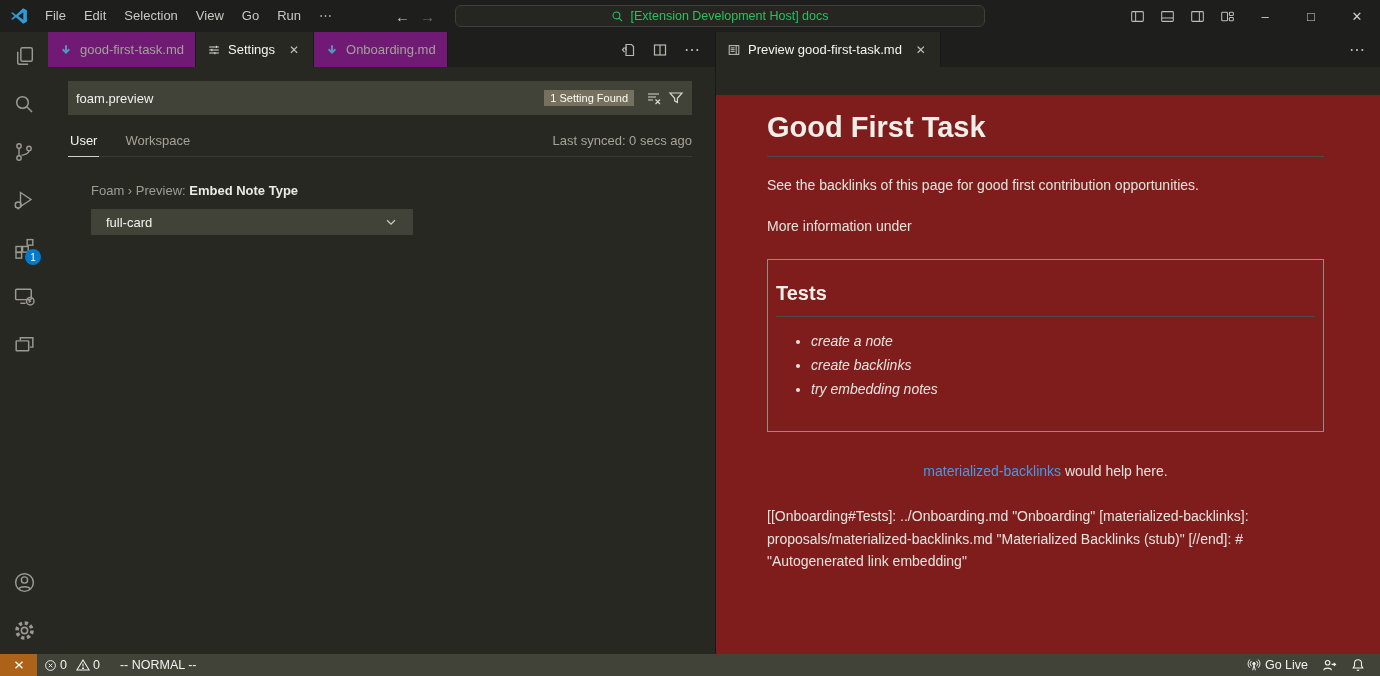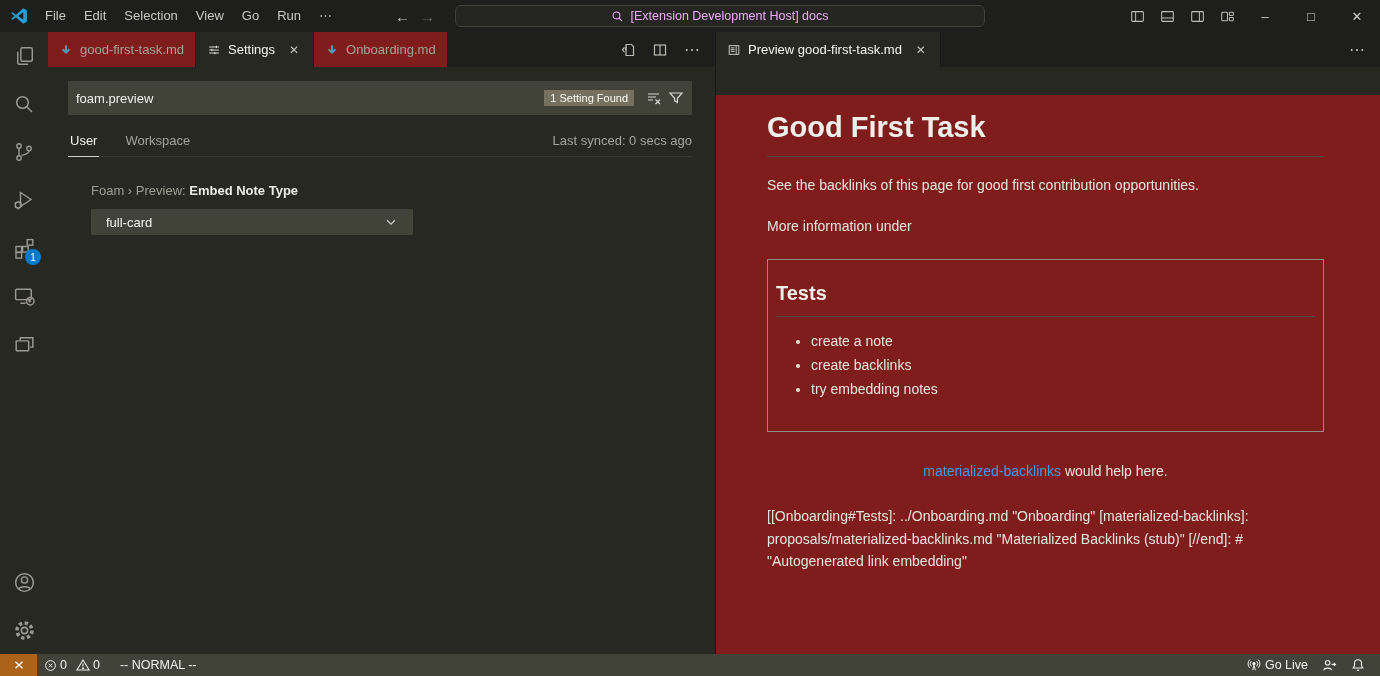--- a/index.html
+++ b/index.html
@@ -17,21 +17,21 @@
     color:#c9c9c3; font-size:13px; position:relative; flex:0 0 32px;
   }
   .vscode-logo { margin:0 8px 0 10px; }
   .menu-item { padding:0 9px; line-height:32px; cursor:default; }
   .nav-arrows { display:flex; gap:10px; margin-left:54px; font-size:15px; color:#c9c9c3; }
   .nav-arrows .dim { color:#6d6d66; }
   .command-center {
     position:absolute; left:455px; top:5px; width:530px; height:22px;
     background:#26272a22; background-color:#252621; border:1px solid #3f403a; border-radius:6px;
     display:flex; align-items:center; justify-content:center; gap:6px;
-    color:#f0abfc; font-size:12.5px;
+    color:#22c55e; font-size:12.5px;
   }
   .titlebar-right { margin-left:auto; display:flex; align-items:center; height:32px; }
   .layout-btn { width:30px; height:32px; display:flex; align-items:center; justify-content:center; color:#bdbdb6; }
   .win-btn { width:46px; height:32px; display:flex; align-items:center; justify-content:center; font-size:13px; color:#cfcfc9; }
 
   
   .main { flex:1 1 auto; display:flex; min-height:0; }
 
   .activitybar { width:48px; background:#272822; display:flex; flex-direction:column; align-items:center; flex:0 0 48px; }
   .ab-item { width:48px; height:48px; display:flex; align-items:center; justify-content:center; color:#9a9a92; position:relative; }
@@ -44,21 +44,21 @@
   .editor-area { flex:1; display:flex; min-width:0; }
   .group { display:flex; flex-direction:column; min-width:0; }
   .group-left { width:667px; }
   .group-right { width:665px; border-left:1px solid #191a17;gap:28px; }
 
   .tabstrip { height:35px; background:#1e1f1c; display:flex; flex:0 0 35px; }
   .tab {
     display:flex; align-items:center; gap:7px; padding:0 11px; font-size:13px;
     color:#a2a299; border-right:1px solid #191a17; white-space:nowrap;
   }
-  .tab.inactive { background:#7f1d1d; }
+  .tab.inactive { background:#701a75; }
   .tab.active { background:#272822; color:#f5f5f0; }
   .tab-close { font-size:12px; color:#c3c3bc; margin-left:4px; width:16px; text-align:center; }
   .tab-actions { margin-left:auto; display:flex; align-items:center; gap:16px; padding-right:14px; color:#b9b9b1; }
   .more-dots { font-size:16px; letter-spacing:1px; }
 
   
   .settings-editor { flex:1; background:#272822; padding:14px 23px 0 20px; overflow:hidden; }
   .settings-search {
     height:34px; background:#414339; display:flex; align-items:center; padding-right:6px;
   }
@@ -84,21 +84,21 @@
   .dropdown .chev { color:#c9c9c2; }
 
   
   .preview-body { flex:1; background:#7f1d1d; padding:16px 56px 0 51px; overflow:hidden; font-size:14px; color:#e4e4de; }
   .md-h1 { font-size:29px; font-weight:600; color:#efefe9; padding-bottom:12px; border-bottom:1px solid #4b4c45; }
   .md-p1 { margin-top:20px; }
   .md-p2 { margin-top:25px; }
   .md-card { margin-top:25px; border:1px solid #8f8f88; padding:22px 8px 26px; width:557px; }
   .md-card h2 { font-size:20px; font-weight:600; color:#efefe9; padding-bottom:11px; border-bottom:1px solid #4b4c45; }
   .md-card ul { margin:16px 0 0; padding-left:35px; }
-  .md-card li { margin-bottom:8px; }
+  .md-card li { margin-bottom:8px;font-style:italic; }
   .md-link-p { margin-top:31px;text-align:center; }
   .md-link { color:#3e9bed; text-decoration:none; }
   .md-refs { margin-top:26px; line-height:22.5px; max-width:575px; }
 
   
   .statusbar {
     height:22px; background:#414339; display:flex; align-items:center;
     font-size:12.5px; color:#f2f2ec; flex:0 0 22px;
   }
   .remote-indicator { width:37px; height:22px; background:#ac6218; color:#fff; display:flex; align-items:center; justify-content:center; }

